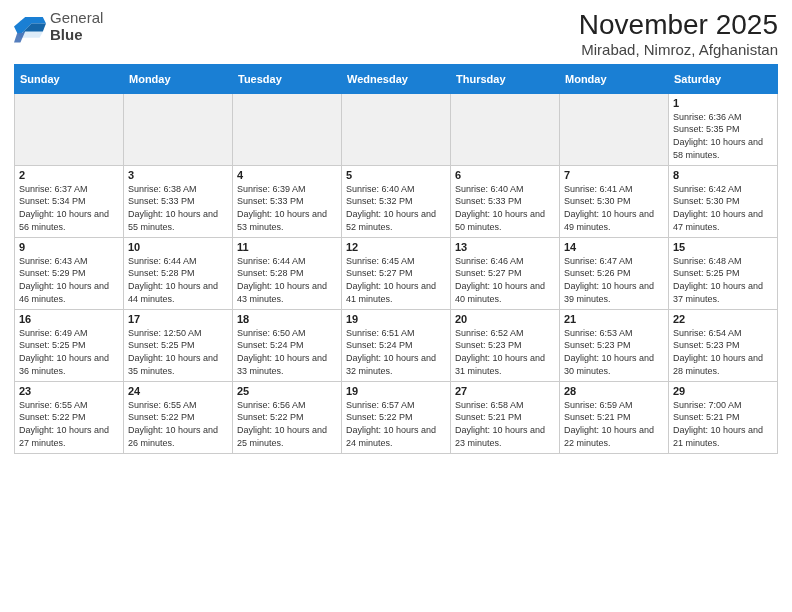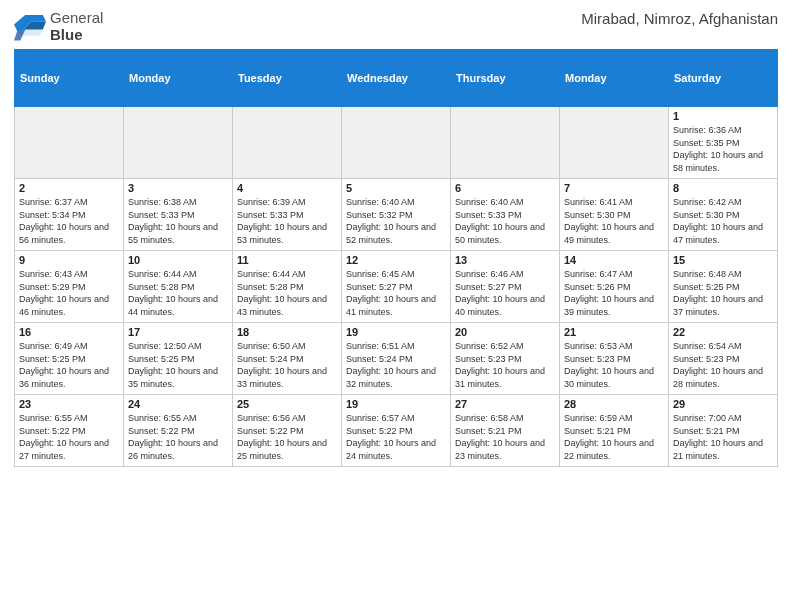--- a/index.html
+++ b/index.html
@@ -17,21 +17,21 @@
       padding: 10px 14px 10px 14px;
     }
     .header {
       display: flex;
       align-items: flex-start;
       justify-content: space-between;
       margin-bottom: 6px;
     }
     .logo {
       display: flex;
-      align-items: center;
+      align-items: flex-end;
       gap: 4px;
     }
     .logo-text {
       font-size: 15px;
       line-height: 1.1;
     }
     .logo-general { color: #555; font-weight: normal; }
     .logo-blue { color: #404040; font-weight: bold; }
     .logo-icon {
       width: 32px;
@@ -53,21 +53,21 @@
     .calendar {
       width: 100%;
       border-collapse: collapse;
       border: 1px solid #ccc;
       font-size: 10px;
     }
     .calendar th {
       background: #1a7fd4;
       color: #fff;
       text-align: left;
-      padding: 22px 5px;
+      padding: 8px 5px;
       font-size: 11px;
       font-weight: bold;
       border: 1px solid #1a7fd4;
     }
     .calendar td {
       vertical-align: top;
       width: 108px;
       min-height: 70px;
       padding: 3px 4px;
       border: 1px solid #ccc;
@@ -108,20 +108,21 @@
         <polygon points="14,2 36,2 40,10 30,10 22,10 10,22 4,22 0,14" fill="#1a7fd4"></polygon>
         <polygon points="10,22 22,10 30,10 40,10 36,20 14,20" fill="#1565a8"></polygon>
         <polygon points="4,22 10,22 14,20 8,34 0,34" fill="#0d47a1" opacity="0.7"></polygon>
       </svg>
       <div class="logo-text">
         <span class="logo-general">General</span><br>
         <span class="logo-blue">Blue</span>
       </div>
     </div>
     <div class="title-block">
+      <div class="month-title">November 2025</div>
       <div class="location">Mirabad, Nimroz, Afghanistan</div>
     </div>
   </div>
 
   <table class="calendar">
     <thead>
       <tr>
       <th>Sunday</th>
           <th>Monday</th>
           <th>Tuesday</th>

